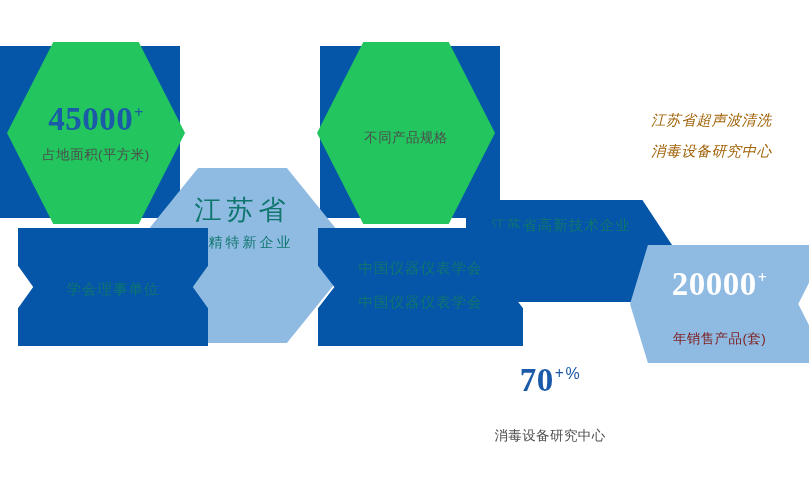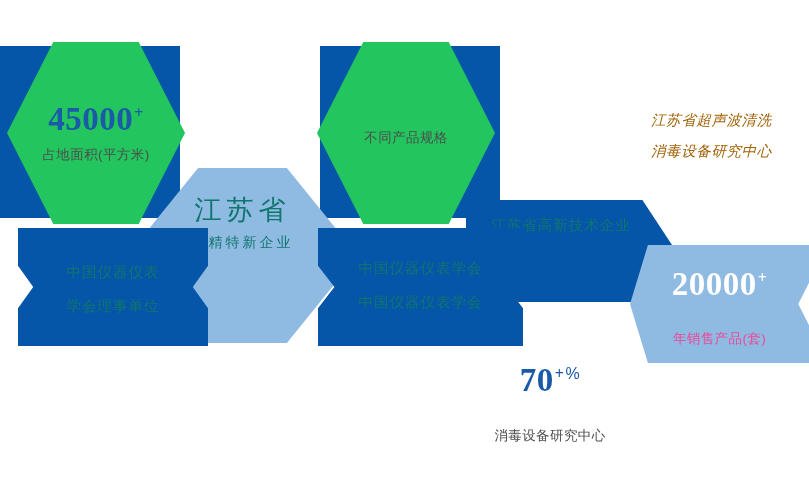--- a/index.html
+++ b/index.html
@@ -57,21 +57,21 @@
   .stat-lbl{
     font-size:13.5px;
     margin-top:9px;
     white-space:nowrap;
     letter-spacing:.4px;
   }
 
   .num-blue{color:#1a5aa8;}
   .lbl-gray{color:#4d4d4d;margin-top:10px;}
   .num-white{color:#ffffff;}
-  .lbl-white{color:#ec4899;}
+  .lbl-white{color:#7f1d1d;}
 
   
   .banner-txt{
     position:absolute;
     display:flex;
     flex-direction:column;
     align-items:center;
     justify-content:center;
     color:#0f766e;
     font-size:14.5px;
@@ -136,21 +136,20 @@
   </div>
 
   <div class="plain-txt" style="left:651px;top:105px;">
     <span>江苏省超声波清洗</span>
     <span>消毒设备研究中心</span>
   </div>
 
   <div class="layer" style="left:18px;top:228px;width:190px;height:118px;background:#0556a8;
               clip-path:polygon(0% 0%, 100% 0%, 100% 32%, 92% 50%, 100% 68%, 100% 100%, 0% 100%, 0% 68%, 8% 50%, 0% 32%);"></div>
   <div class="banner-txt two" style="left:18px;top:262px;width:190px;height:54px;line-height:34px;">
-    <span>中国仪器仪表</span>
     <span>学会理事单位</span>
   </div>
 
   <div class="layer" style="left:318px;top:228px;width:205px;height:118px;background:#0556a8;
               clip-path:polygon(0% 0%, 100% 0%, 100% 32%, 92% 50%, 100% 68%, 100% 100%, 0% 100%, 0% 68%, 8% 50%, 0% 32%);"></div>
   <div class="banner-txt two" style="left:318px;top:258px;width:205px;height:54px;line-height:34px;">
     <span>中国仪器仪表学会</span>
     <span>中国仪器仪表学会</span>
   </div>
 

